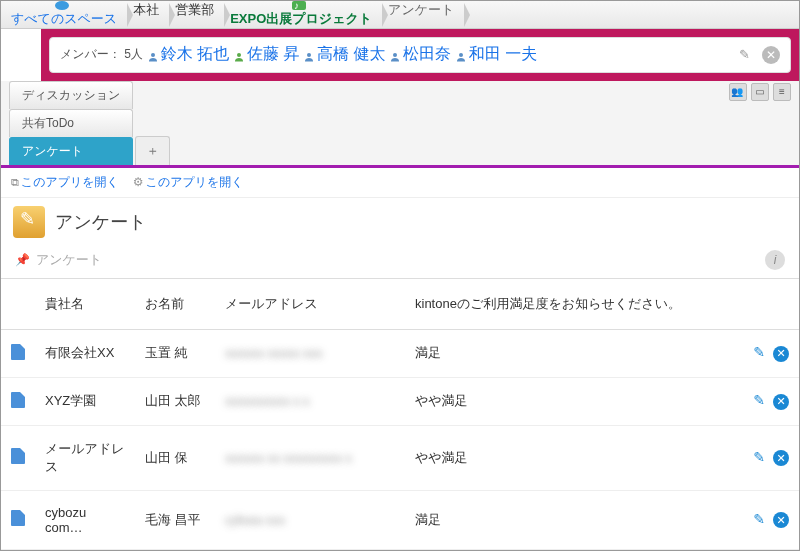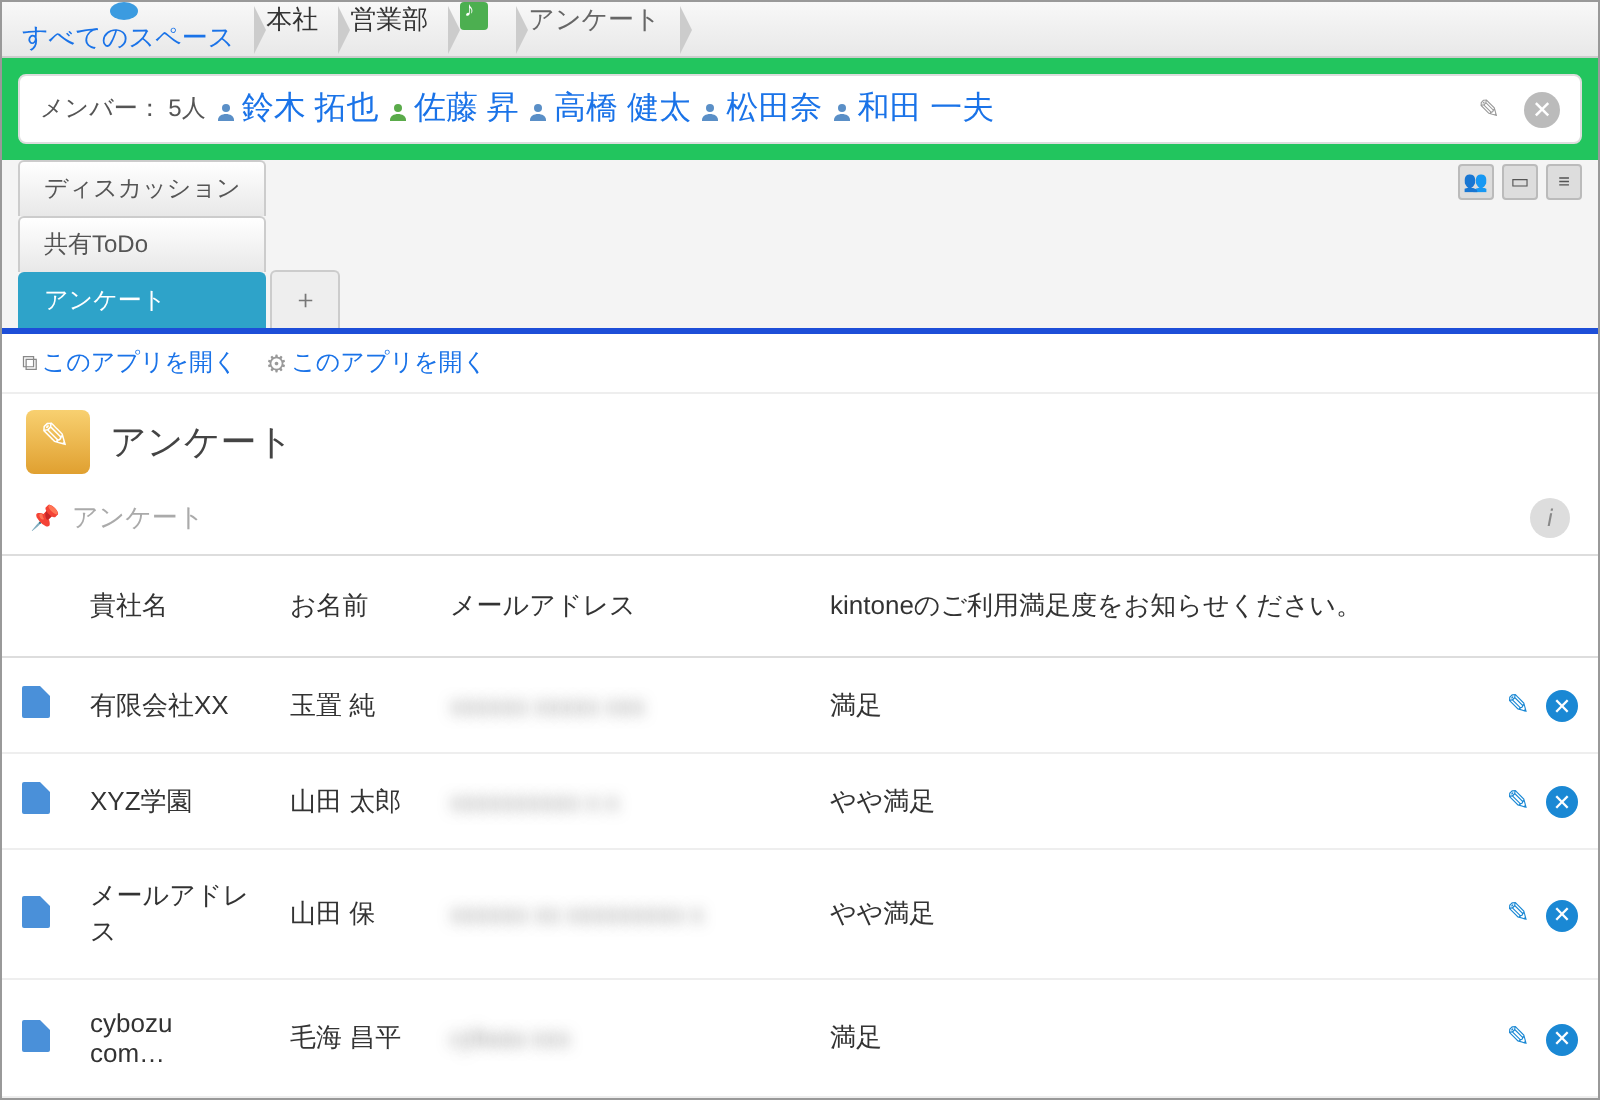--- a/index.html
+++ b/index.html
@@ -11,34 +11,34 @@
 .crumb { display: flex; align-items: center; padding: 0 10px 0 6px; height: 100%; position: relative; flex-direction: column; }
 .crumb::after { content: ""; position: absolute; right: -6px; top: 2px; width: 0; height: 0; border-top: 12px solid transparent; border-bottom: 12px solid transparent; border-left: 6px solid #ccc; }
 .crumb .txt { color: #333; }
 .crumb .link { color: #1a73e8; }
 .globe-icon { width: 14px; height: 14px; border-radius: 50%; background: #3b9be0; margin-right: 4px; display: inline-block; }
 .music-icon { width: 14px; height: 14px; background: #4caf50; border-radius: 2px; margin-right: 4px; display: inline-block; position: relative; }
 .music-icon::after { content: "♪"; position: absolute; color: #fff; font-size: 10px; left: 2px; top: -1px; }
 .crumb-proj { color: #0a7a3b; font-weight: bold; }
 
 
-.members-wrap { padding: 8px; background: #22c55e; }
+.members-wrap { padding: 8px; background: #be185d; margin-left: 40px; }
 .members-box { background: #fff; border: 1px solid #ddd; border-radius: 4px; padding: 6px 10px; display: flex; align-items: center; gap: 4px; }
 .members-label { color: #555; font-size: 12px; }
 .member { color: #1a73e8; font-size: 16px; cursor: pointer; display: inline-flex; align-items: center; }
 .person-icon { width: 12px; height: 12px; display: inline-block; margin-right: 2px; }
 .person-icon svg { width: 12px; height: 12px; }
 .green svg { fill: #5aab4a; }
 .blue svg { fill: #5a8fc7; }
 .spacer { flex: 1; }
 .pencil-gray { color: #999; cursor: pointer; padding: 2px; }
 .close-gray { width: 18px; height: 18px; border-radius: 50%; background: #bbb; color: #fff; display: inline-flex; align-items: center; justify-content: center; font-size: 12px; cursor: pointer; margin-left: 6px; }
 
 
-.tabstrip { display: flex; align-items: flex-end; background: #f4f4f4; padding: 0 8px; border-bottom: 3px solid #1d4ed8; position: relative; }
+.tabstrip { display: flex; align-items: flex-end; background: #f4f4f4; padding: 0 8px; border-bottom: 3px solid #a21caf; position: relative; }
 .tab { padding: 5px 12px; background: linear-gradient(#fff, #e8e8e8); border: 1px solid #ccc; border-bottom: none; border-radius: 3px 3px 0 0; margin-right: 2px; color: #555; cursor: pointer; font-size: 12px; }
 .tab.active { background: #2ea3c9; color: #fff; border-color: #2ea3c9; }
 .tab-add { padding: 5px 10px; background: #eee; border: 1px solid #ccc; border-bottom: none; border-radius: 3px 3px 0 0; color: #777; cursor: pointer; }
 .tab-right { position: absolute; right: 8px; top: 2px; display: flex; gap: 4px; }
 .tab-right .tbtn { width: 18px; height: 18px; background: #ddd; border: 1px solid #bbb; border-radius: 2px; font-size: 10px; display: flex; align-items: center; justify-content: center; color: #555; cursor: pointer; }
 
 
 .applinks { padding: 6px 10px; background: #fff; border-bottom: 1px solid #eee; display: flex; gap: 14px; align-items: center; }
 .applink { color: #1a73e8; font-size: 12px; cursor: pointer; display: flex; align-items: center; gap: 2px; }
 .applink .gear { color: #999; }
@@ -82,20 +82,21 @@
       <span class="link">すべてのスペース</span>
     </div>
     <div class="crumb">
       <span class="txt">本社</span>
     </div>
     <div class="crumb">
       <span class="txt">営業部</span>
     </div>
     <div class="crumb">
       <span class="music-icon"></span>
+      <span class="crumb-proj">EXPO出展プロジェクト</span>
     </div>
     <div class="crumb" style="color:#666">
       <span>アンケート</span>
     </div>
   </div>
 
   <div class="members-wrap">
     <div class="members-box">
       <span class="members-label">メンバー： 5人</span>
       <span id="members-slot"><span class="member">

